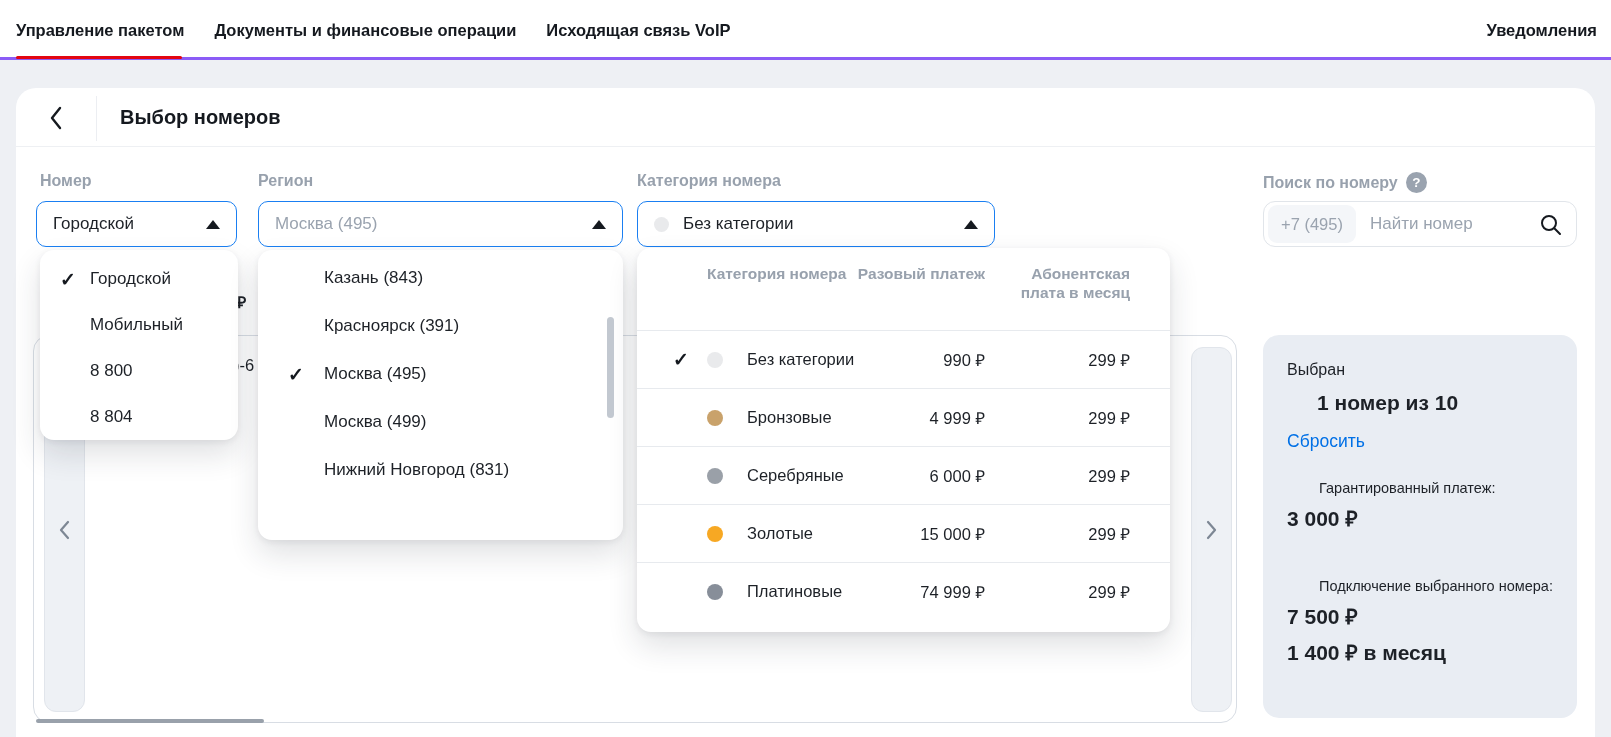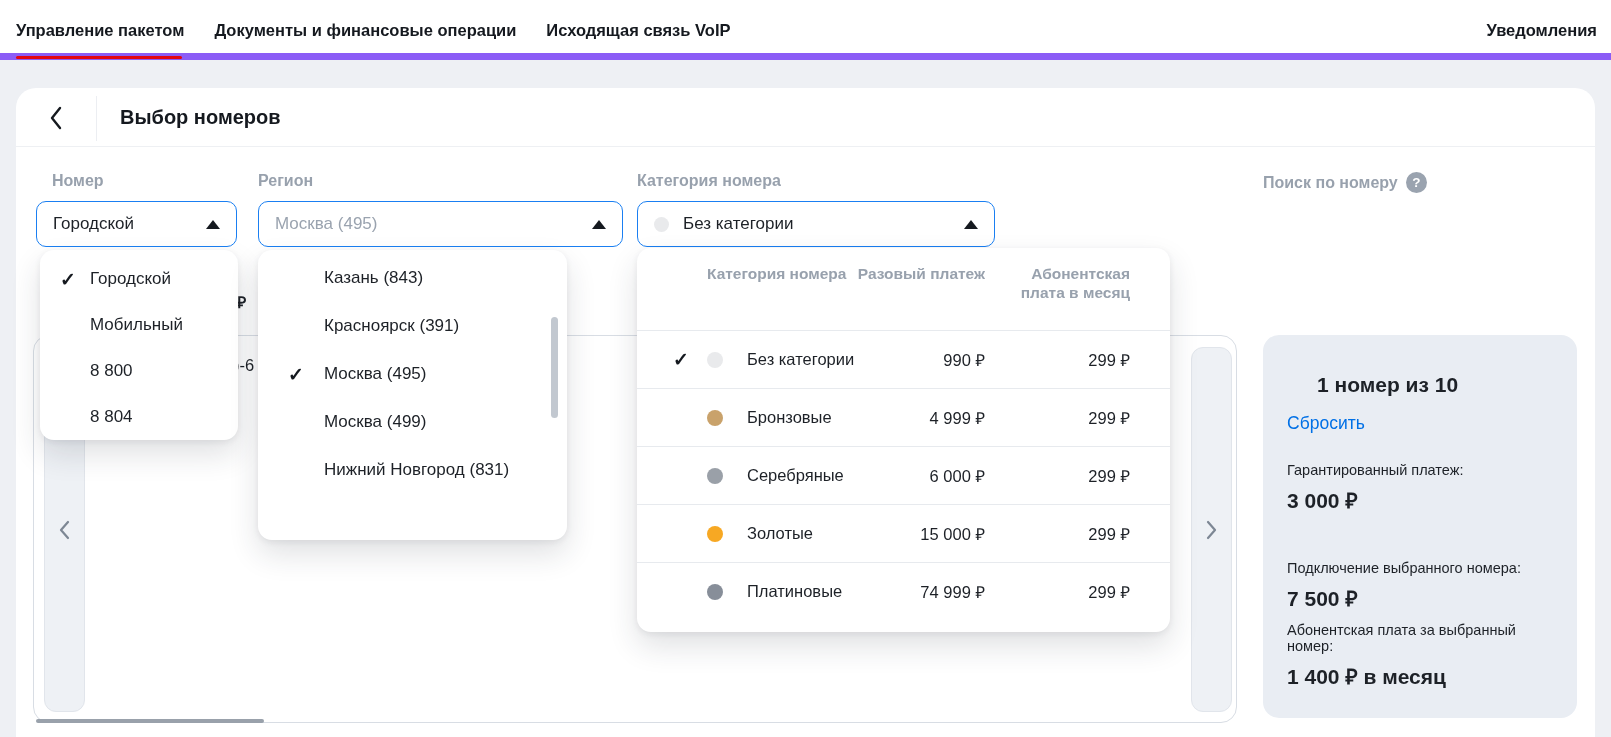--- a/index.html
+++ b/index.html
@@ -2,60 +2,60 @@
 <html><head>
 <meta charset="utf-8">
 <style>
   * { margin:0; padding:0; box-sizing:border-box; }
   html,body { background:#eef0f4; }
   body { font-family:"Liberation Sans", sans-serif; color:#1d2127; }
   #app { position:relative; width:1611px; height:737px; overflow:hidden; background:#eef0f4; }
 
   
   .topnav { position:absolute; left:0; top:0; width:1611px; height:60px; background:#fff;
-            border-bottom:7px solid #8b5cf6; z-index:2; }
+            border-bottom:3px solid #8b5cf6; z-index:2; }
   .topnav-items { position:absolute; left:16px; top:0; height:60px; display:flex; gap:30px; align-items:center; }
   .topnav-item { font-size:16.5px; font-weight:700; color:#15191f; white-space:nowrap; cursor:pointer; }
   .topnav-right { position:absolute; right:14px; top:0; height:60px; display:flex; align-items:center;
                   font-size:16.5px; font-weight:700; color:#15191f; cursor:pointer; }
   .active-underline { position:absolute; left:16px; top:56px; width:166px; height:3px; background:#e30611; border-radius:2px; }
 
   
   .main-panel { position:absolute; left:16px; top:88px; width:1579px; height:660px; background:#fff;
                 border-radius:20px 20px 0 0; z-index:1; }
   .panel-header-divider { position:absolute; left:16px; top:146px; width:1579px; height:1px; background:#eef0f3; z-index:1; }
   .back-btn { position:absolute; left:38px; top:100px; width:36px; height:36px; display:flex; align-items:center;
               justify-content:center; cursor:pointer; z-index:2; }
   .header-vdivider { position:absolute; left:96px; top:96px; width:1px; height:45px; background:#eceef2; z-index:2; }
   .page-title { position:absolute; left:120px; top:106px; font-size:20px; font-weight:700; color:#15191f; z-index:2; }
 
   
   .field-label { position:absolute; top:172px; font-size:16px; font-weight:600; color:#98a1ad; z-index:4; }
-  .lbl-number { left:52px; } .lbl-region { left:258px; } .lbl-category { left:637px; }
+  .lbl-number { left:40px; } .lbl-region { left:258px; } .lbl-category { left:637px; }
   .lbl-search { left:1263px; display:flex; align-items:center; gap:8px; }
   .help-icon { width:21px; height:21px; border-radius:50%; background:#9aa3af; color:#fff; font-size:13.5px;
                font-weight:700; display:inline-flex; align-items:center; justify-content:center; cursor:pointer; }
 
   
   .select-box { position:absolute; top:201px; height:46px; background:#fff; border:1.5px solid #1a7ff2;
                 border-radius:10px; display:flex; align-items:center; padding:0 16px; cursor:pointer; z-index:5; }
   .sel-number { left:36px; width:201px; }
   .sel-region { left:258px; width:365px; }
   .sel-category { left:637px; width:358px; }
   .select-value { font-size:17px; color:#1d2127; white-space:nowrap; }
   .select-value.placeholder { color:#9aa3af; }
   .caret-up { position:absolute; right:16px; top:50%; margin-top:-4px; width:0; height:0;
               border-left:7px solid transparent; border-right:7px solid transparent; border-bottom:9px solid #15191f; }
   .cat-dot { width:15px; height:15px; border-radius:50%; margin-right:14px; flex:0 0 auto; }
 
   
   .dropdown { position:absolute; background:#fff; border-radius:14px; z-index:6;
               box-shadow:0 14px 30px rgba(32,41,57,.14), 0 2px 6px rgba(32,41,57,.08); }
   .dd-number { left:40px; top:250px; width:198px; height:190px; padding-top:6px; }
-  .dd-region { left:258px; top:250px; width:309px; height:290px; padding-top:4px; }
+  .dd-region { left:258px; top:250px; width:365px; height:290px; padding-top:4px; }
   .dd-option { display:flex; align-items:center; cursor:pointer; font-size:17px; color:#1d2127; }
   .dd-number .dd-option { height:46px; padding-left:20px; }
   .dd-region .dd-option { height:48px; padding-left:30px; }
   .dd-check { width:30px; font-size:19px; font-weight:700; color:#15191f; flex:0 0 auto; }
   .dd-region .dd-check { width:36px; }
   .v-scrollbar { position:absolute; right:9px; top:67px; width:7px; height:101px; background:#c2c8d0; border-radius:4px; cursor:pointer; }
 
   
   .dd-category { left:637px; top:248px; width:533px; height:384px; padding-top:16px; }
   .cat-grid { display:grid; grid-template-columns:34px 40px 1fr 130px 145px; padding:0 40px 0 36px; align-items:center; }
@@ -87,21 +87,21 @@
   .fragment { position:absolute; z-index:3; color:#1d2127; white-space:nowrap; }
   .frag-rub { left:237px; top:291px; font-size:16px; font-weight:700; }
   .frag-num { left:234px; top:356px; font-size:16.5px; }
 
   
   .summary { position:absolute; left:1263px; top:335px; width:314px; height:383px; background:#e9edf3;
              border-radius:16px; padding:26px 24px; z-index:4; }
   .sum-caption { font-size:16px; color:#1d2127; }
   .sum-count { font-size:21px; font-weight:700; margin-top:12px;margin-left:30px; }
   .sum-reset { font-size:17.5px; color:#0070e6; margin-top:16px; cursor:pointer; width:max-content; }
-  .sum-small { font-size:14.5px; color:#1d2127; }
+  .sum-small { font-size:14.5px; color:#1d2127;margin-left:32px; }
   .mt-28 { margin-top:28px; } .mt-44 { margin-top:46px; } .mt-10 { margin-top:10px; }
   .sum-big { font-size:21px; font-weight:700; margin-top:8px; }
 
   svg { display:block; }
 </style>
 </head>
 <body>
 
 <div id="app">
 
@@ -143,27 +143,27 @@
       <svg width="11" height="20" viewBox="0 0 11 20">
           <polyline points="2,2 9,10 2,18" fill="none" stroke="#7d8794" stroke-width="2.2" stroke-linecap="round" stroke-linejoin="round"></polyline>
         </svg>
     </span>
   </div>
   <div class="h-scroll-thumb"></div>
   <div class="fragment frag-rub">₽</div>
   <div class="fragment frag-num">)-6</div>
 
   <div class="summary">
+    <div class="sum-caption">Выбран</div>
     <div class="sum-count">1 номер из 10</div>
     <div class="sum-reset">Сбросить</div>
     <div class="sum-small mt-28">Гарантированный платеж:</div>
     <div class="sum-big">3 000 ₽</div>
     <div class="sum-small mt-44">Подключение выбранного номера:</div>
     <div class="sum-big">7 500 ₽</div>
-    <div class="sum-small mt-10">Абонентская плата за выбранный номер:</div>
     <div class="sum-big">1 400 ₽ в месяц</div>
   </div>
 
   <div class="field-label lbl-number">Номер</div>
   <div class="field-label lbl-region">Регион</div>
   <div class="field-label lbl-category">Категория номера</div>
   <div class="field-label lbl-search">
     <span>Поиск по номеру</span>
     <span class="help-icon">?</span>
   </div>
@@ -175,20 +175,30 @@
   <div class="select-box sel-region">
     <span class="select-value placeholder">Москва (495)</span>
     <span class="caret-up"></span>
   </div>
   <div class="select-box sel-category">
     <span class="cat-dot" style="background: rgb(233, 234, 236);"></span>
     <span class="select-value">Без категории</span>
     <span class="caret-up"></span>
   </div>
 
+  <div class="search-box">
+    <div class="search-prefix">+7 (495)</div>
+    <input class="search-input" placeholder="Найти номер" style="">
+    <span class="search-glass">
+      <svg width="23" height="23" viewBox="0 0 23 23">
+          <circle cx="10" cy="10" r="7" fill="none" stroke="#15191f" stroke-width="2"></circle>
+          <line x1="15.3" y1="15.3" x2="21" y2="21" stroke="#15191f" stroke-width="2" stroke-linecap="round"></line>
+        </svg>
+    </span>
+  </div>
 
   <div class="dropdown dd-number">
 
       <div class="dd-option">
         <span class="dd-check">✓</span>
         <span>Городской</span>
       </div>
 
       <div class="dd-option">
         <span class="dd-check" style="visibility: hidden;">✓</span>

